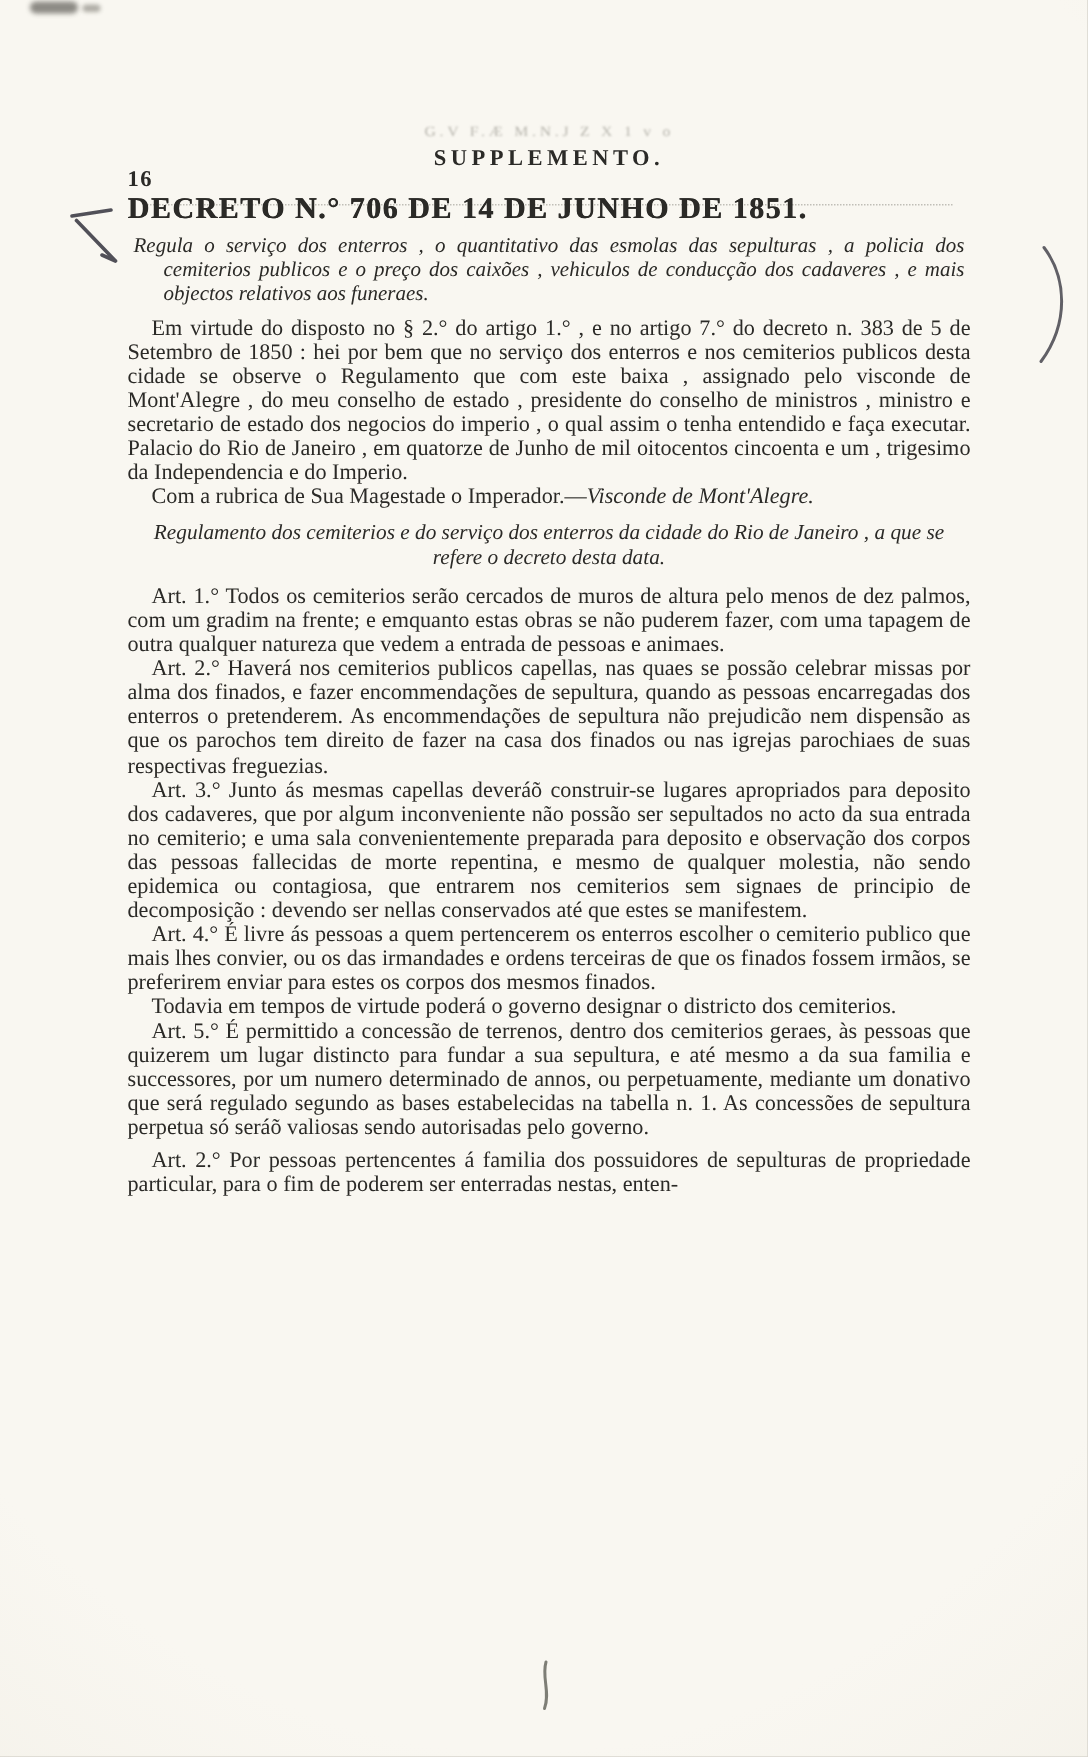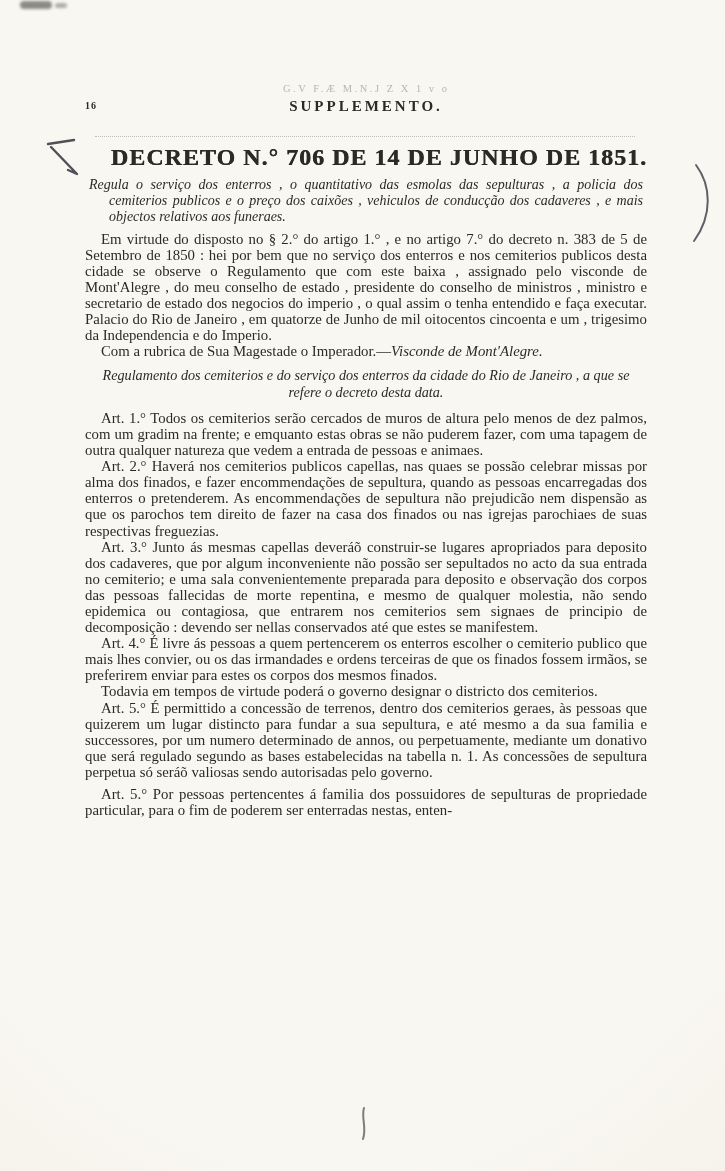--- a/index.html
+++ b/index.html
@@ -15,39 +15,39 @@
     overflow: hidden;
     color: var(--ink, #2b2a27);
     background:
       radial-gradient(ellipse 130% 105% at 48% 42%,
         var(--paper, #f9f7f1) 55%, #f1eee5 82%, #e7e3d7 100%);
   }
   .content { position: absolute; left: 85px; top: 96px; width: 562px; }
 
   .running-head { position: relative; height: 22px; }
   .page-number {
-    position: absolute; left: 0; top: 4px;
-    font-weight: bold; font-size: 10px; letter-spacing: 1px;
+    position: absolute; left: 0; top: 16px;
+    font-weight: bold; font-size: 15px; letter-spacing: 1px;
   }
   .header-title {
     position: absolute; left: 0; right: 0; top: 2px;
     text-align: center; font-weight: bold;
     font-size: 15px; letter-spacing: 3px;
   }
   .smudge {
     position: absolute; left: 198px; top: -13px;
     font-size: 10.5px; letter-spacing: 2.5px;
     color: #8a887f; opacity: .6;
     filter: blur(.6px); transform: scaleY(.9);
     white-space: nowrap;
   }
 
   .decree-title {
-    margin: 26px 0 4px; text-align: right;
-    font-size: 24px; font-weight: bold; letter-spacing: 1px;
+    margin: 10px 0 4px; text-align: left;
+    font-size: 20px; font-weight: bold; letter-spacing: 1px;
     white-space: nowrap;
     text-shadow: 0.4px 0 0 currentColor;
   }
   .dot-noise {
     position: absolute; left: 95px; top: 136px; width: 540px; height: 10px;
     border-top: 1px dotted rgba(60,58,50,.30);
     filter: blur(.4px);
   }
 
   .summary {
@@ -135,16 +135,16 @@
     <p class="reg-heading">Regulamento dos cemiterios e do serviço dos enterros da cidade do Rio de Janeiro , a que se refere o decreto desta data.</p>
 
 
 
     <p class="para first-article">Art. 1.° Todos os cemiterios serão cercados de muros de altura pelo menos de dez palmos, com um gradim na frente; e emquanto estas obras se não puderem fazer, com uma tapagem de outra qualquer natureza que vedem a entrada de pessoas e animaes.</p>
     <p class="para">Art. 2.° Haverá nos cemiterios publicos capellas, nas quaes se possão celebrar missas por alma dos finados, e fazer encommendações de sepultura, quando as pessoas encarregadas dos enterros o pretenderem. As encommendações de sepultura não prejudicão nem dispensão as que os parochos tem direito de fazer na casa dos finados ou nas igrejas parochiaes de suas respectivas freguezias.</p>
     <p class="para">Art. 3.° Junto ás mesmas capellas deveráõ construir-se lugares apropriados para deposito dos cadaveres, que por algum inconveniente não possão ser sepultados no acto da sua entrada no cemiterio; e uma sala convenientemente preparada para deposito e observação dos corpos das pessoas fallecidas de morte repentina, e mesmo de qualquer molestia, não sendo epidemica ou contagiosa, que entrarem nos cemiterios sem signaes de principio de decomposição : devendo ser nellas conservados até que estes se manifestem.</p>
     <p class="para">Art. 4.° É livre ás pessoas a quem pertencerem os enterros escolher o cemiterio publico que mais lhes convier, ou os das irmandades e ordens terceiras de que os finados fossem irmãos, se preferirem enviar para estes os corpos dos mesmos finados.</p>
     <p class="para">Todavia em tempos de virtude poderá o governo designar o districto dos cemiterios.</p>
     <p class="para">Art. 5.° É permittido a concessão de terrenos, dentro dos cemiterios geraes, às pessoas que quizerem um lugar distincto para fundar a sua sepultura, e até mesmo a da sua familia e successores, por um numero determinado de annos, ou perpetuamente, mediante um donativo que será regulado segundo as bases estabelecidas na tabella n. 1. As concessões de sepultura perpetua só seráõ valiosas sendo autorisadas pelo governo.</p>
-    <p class="para art-gap">Art. 5.° Por pessoas pertencentes á familia dos possuidores de sepulturas de propriedade particular, para o fim de poderem ser enterradas nestas, enten-</p>
+    <p class="para art-gap">Art. 2.° Por pessoas pertencentes á familia dos possuidores de sepulturas de propriedade particular, para o fim de poderem ser enterradas nestas, enten-</p>
 
   </div>
 </div>
 
 </body></html>

